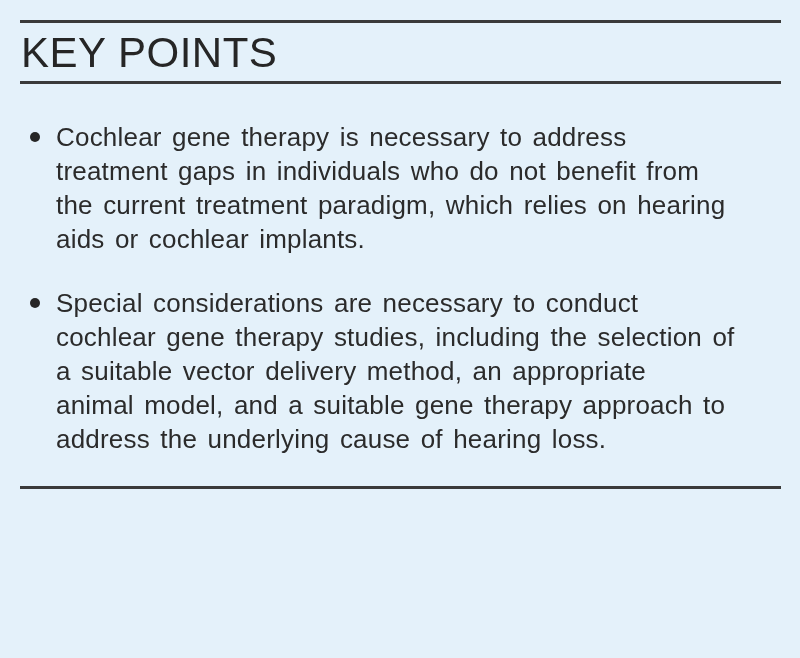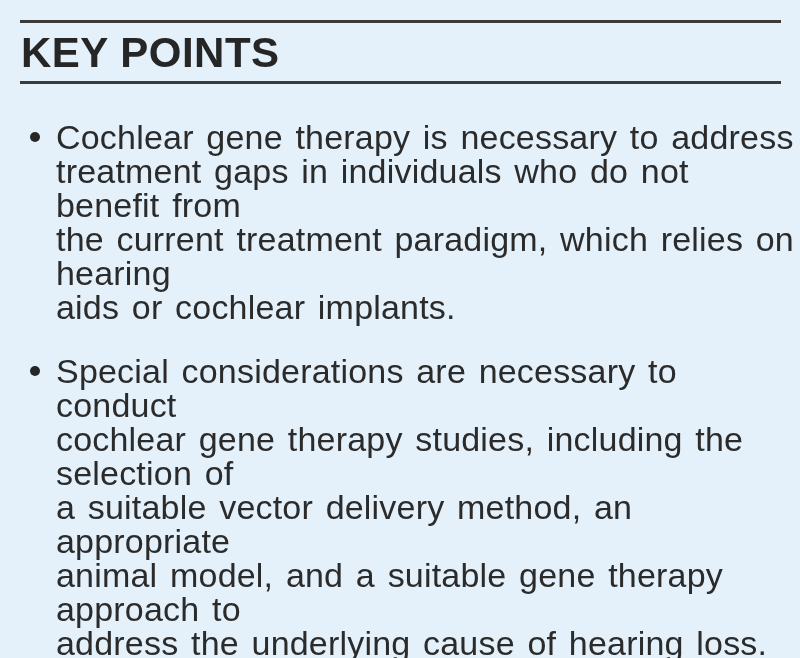--- a/index.html
+++ b/index.html
@@ -24,21 +24,21 @@
   }
   .rule {
     margin-left: 20px;
     width: 761px;
     height: 0;
     border-top: 3px solid var(--rule);
   }
   .panel-title {
     margin: 9px 11px 7px 21px;
     font-size: 42px;
-    font-weight: bold;
+    font-weight: normal;
     letter-spacing: 0.5px;
     color: #262626;
     line-height: 1;
   }
   .points-list {
     list-style: none;
     margin: 0;
     padding: 36px 0 0 30px;
   }
   .point-item {
@@ -50,21 +50,21 @@
     position: absolute;
     left: 0;
     top: 12px;
     width: 10px;
     height: 10px;
     border-radius: 50%;
     background: #262626;
   }
   .point-text {
     display: block;
-    font-size: 34px;
+    font-size: 26px;
     font-weight: 300;
     line-height: 34px;
     letter-spacing: 0.2px;
     word-spacing: 3px;
     white-space: pre-line;
     color: var(--ink);
   }
   .bottom-rule {
     margin-top: 19px;
   }

